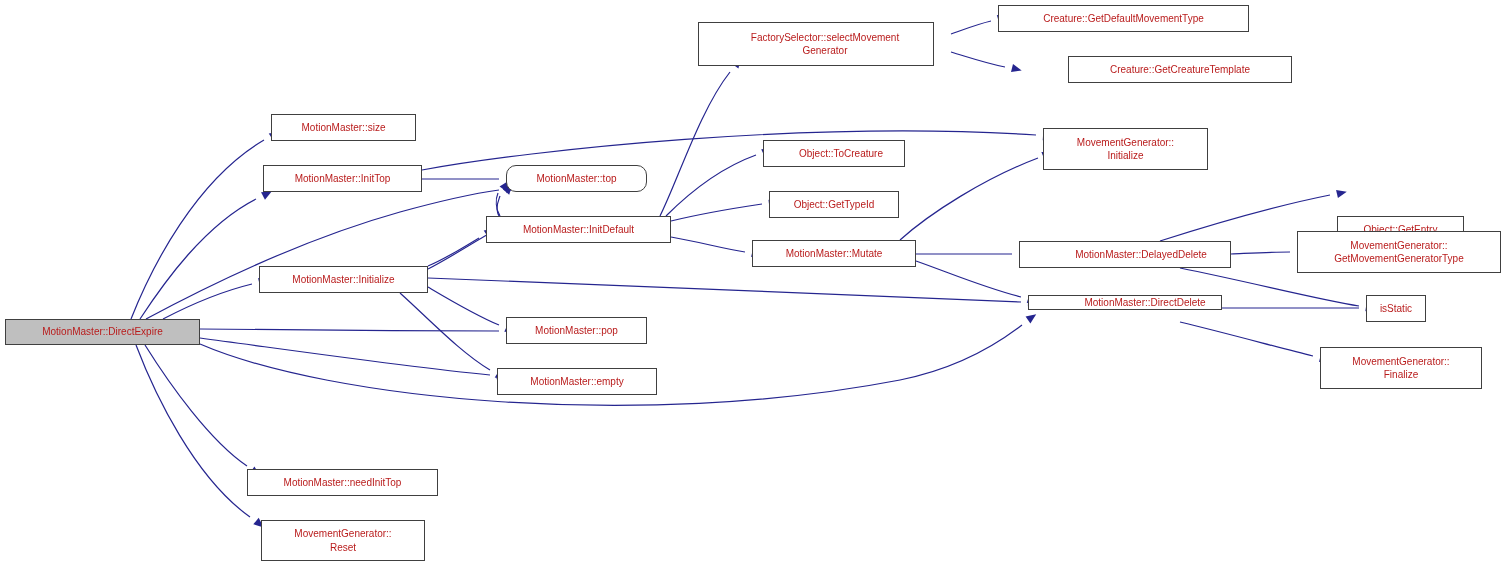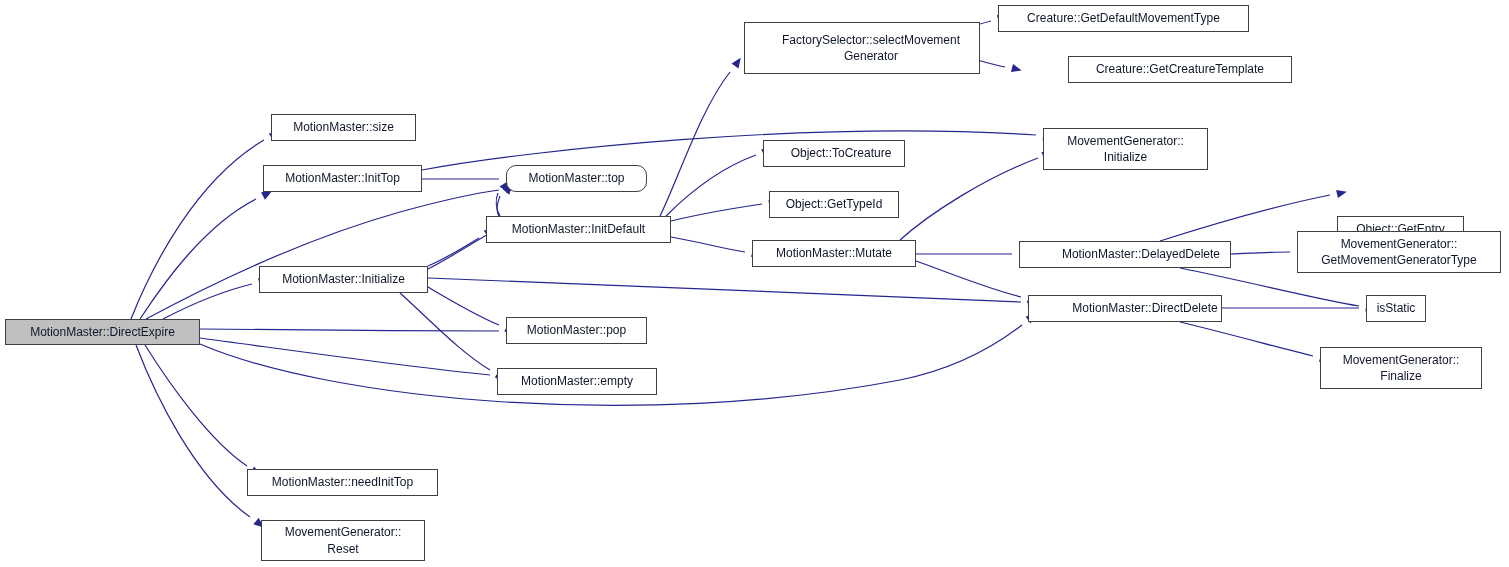--- a/index.html
+++ b/index.html
@@ -11,26 +11,26 @@
     background:#ffffff;
     font-family:"Liberation Sans", sans-serif;
     overflow:hidden;
   }
   #edges{position:absolute;left:0;top:0;width:1509px;height:567px;}
   .node{
     position:absolute;
     box-sizing:border-box;
     border:1px solid #404040;
     background:#ffffff;
-    color:#0f172a;
+    color:#b91c1c;
     display:flex;
     align-items:center;
     justify-content:center;
     text-align:center;
-    font-size:12px;
+    font-size:10px;
     line-height:1.35;
     letter-spacing:0px;
     white-space:pre-line;
     z-index:2;
   }
   .node.root{
     background:#bfbfbf;
     border:1px solid #404040;
   }
 </style>
@@ -110,28 +110,28 @@
       <div class="node" style="left: 247px; top: 469px; width: 191px; height: 27px;">MotionMaster::needInitTop</div>
       <div class="node" style="left: 261px; top: 520px; width: 164px; height: 41px;">MovementGenerator::
 Reset</div>
       <div class="node" style="left: 506px; top: 165px; width: 141px; height: 27px; border-radius: 10px;">MotionMaster::top</div>
       <div class="node" style="left: 486px; top: 216px; width: 185px; height: 27px;">MotionMaster::InitDefault</div>
       <div class="node" style="left: 506px; top: 317px; width: 141px; height: 27px;">MotionMaster::pop</div>
       <div class="node" style="left: 497px; top: 368px; width: 160px; height: 27px;">MotionMaster::empty</div>
       <div class="node" style="left: 763px; top: 140px; width: 142px; height: 27px; padding-left: 14px;">Object::ToCreature</div>
       <div class="node" style="left: 769px; top: 191px; width: 130px; height: 27px;">Object::GetTypeId</div>
       <div class="node" style="left: 752px; top: 240px; width: 164px; height: 27px;">MotionMaster::Mutate</div>
-      <div class="node" style="left: 744px; top: 22px; width: 236px; height: 52px; padding-left: 18px;">FactorySelector::selectMovement
+      <div class="node" style="left: 698px; top: 22px; width: 236px; height: 44px; padding-left: 18px;">FactorySelector::selectMovement
 Generator</div>
       <div class="node" style="left: 998px; top: 5px; width: 251px; height: 27px;">Creature::GetDefaultMovementType</div>
       <div class="node" style="left: 1068px; top: 56px; width: 224px; height: 27px;">Creature::GetCreatureTemplate</div>
       <div class="node" style="left: 1043px; top: 128px; width: 165px; height: 42px;">MovementGenerator::
 Initialize</div>
       <div class="node" style="left: 1019px; top: 241px; width: 212px; height: 27px; padding-left: 32px;">MotionMaster::DelayedDelete</div>
-      <div class="node" style="left: 1028px; top: 295px; width: 194px; height: 27px; padding-left: 40px;">MotionMaster::DirectDelete</div>
+      <div class="node" style="left: 1028px; top: 295px; width: 194px; height: 15px; padding-left: 40px;">MotionMaster::DirectDelete</div>
       <div class="node" style="left: 1337px; top: 178px; width: 127px; height: 27px; margin-top: 38px;">Object::GetEntry</div>
       <div class="node" style="left: 1297px; top: 231px; width: 204px; height: 42px;">MovementGenerator::
 GetMovementGeneratorType</div>
       <div class="node" style="left: 1366px; top: 295px; width: 60px; height: 27px;">isStatic</div>
       <div class="node" style="left: 1320px; top: 347px; width: 162px; height: 42px;">MovementGenerator::
 Finalize</div>
     </div>
 </div>
 
 </body></html>

